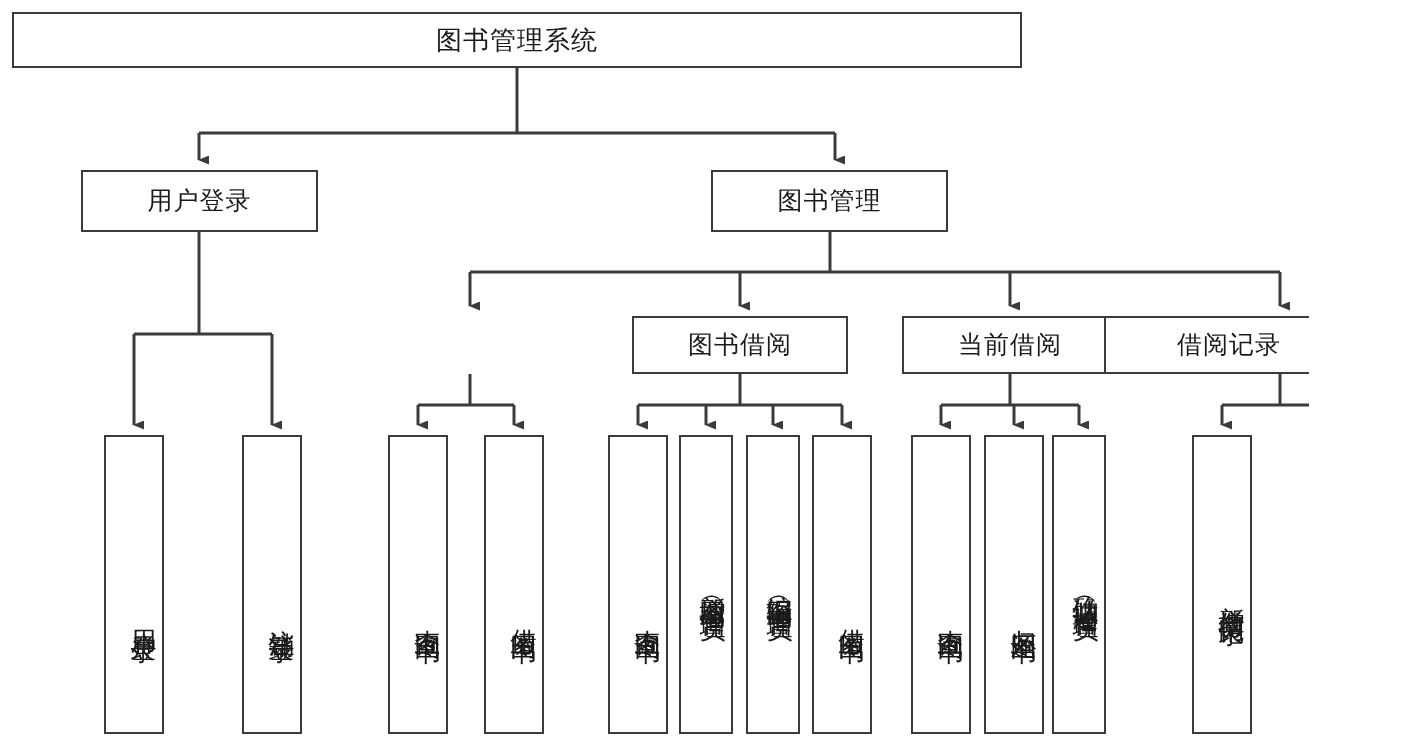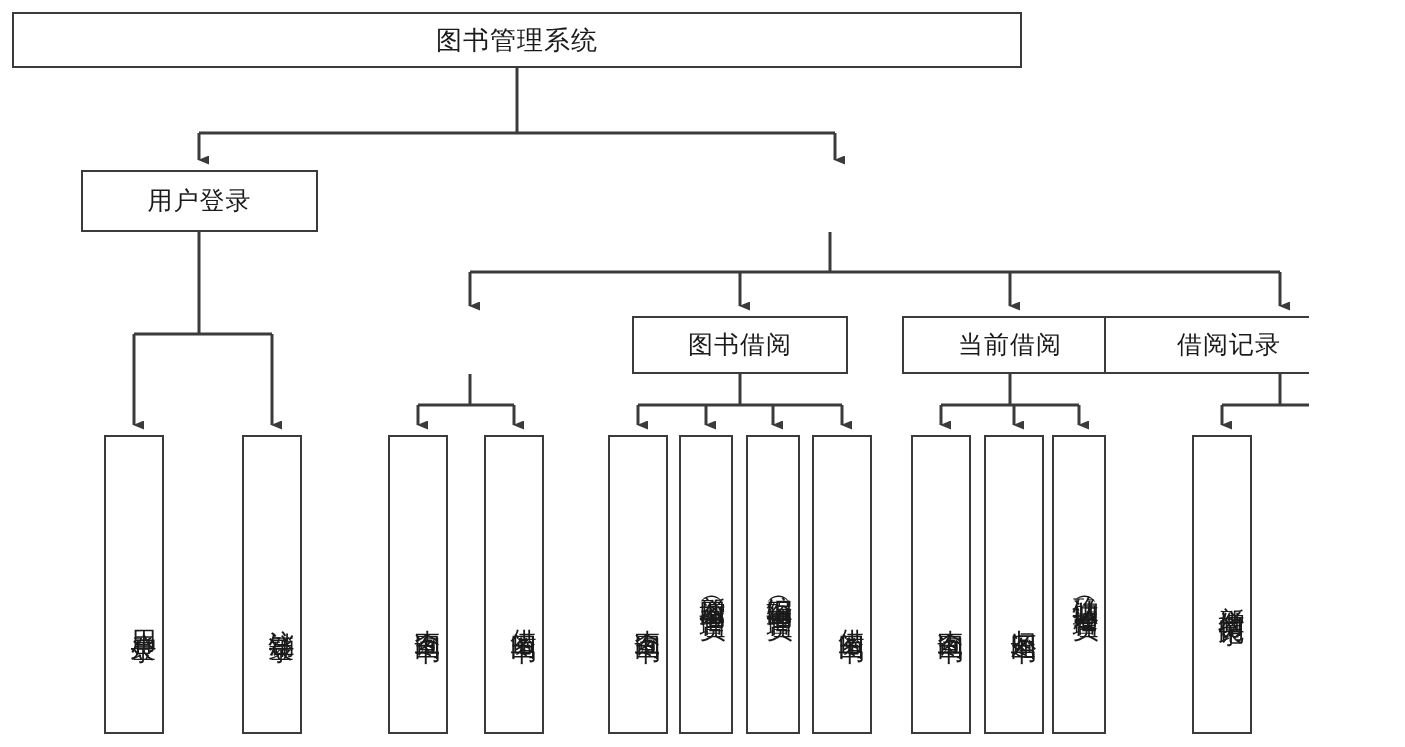--- a/index.html
+++ b/index.html
@@ -119,20 +119,21 @@
       <path d="M1280,374 L1280,405"></path>
       <path d="M1222,405 L1342,405"></path>
       <path d="M1222,405 L1222,425" marker-end="url(#arrowhead)"></path>
       <path d="M1342,405 L1342,425" marker-end="url(#arrowhead)"></path>
     </g>
   </svg>
 
   <div class="node node-h node-root" style="left:12px;top:12px;width:1010px;height:56px;">图书管理系统</div>
 
   <div class="node node-h" style="left:81px;top:170px;width:237px;height:62px;">用户登录</div>
+  <div class="node node-h" style="left:711px;top:170px;width:237px;height:62px;">图书管理</div>
 
   <div class="node node-h" style="left:632px;top:316px;width:216px;height:58px;">图书借阅</div>
   <div class="node node-h" style="left:902px;top:316px;width:216px;height:58px;">当前借阅</div>
   <div class="node node-h" style="left:1104px;top:316px;width:216px;height:58px;padding-left:34px;">借阅记录</div>
 
   <div class="node node-v" style="left:104px;top:435px;width:60px;height:299px;padding-top:60px;">用户登录</div>
   <div class="node node-v" style="left:242px;top:435px;width:60px;height:299px;padding-top:60px;">注销登录</div>
 
   <div class="node node-v" style="left:388px;top:435px;width:60px;height:299px;padding-top:60px;">查询图书</div>
   <div class="node node-v" style="left:484px;top:435px;width:60px;height:299px;padding-top:60px;">借阅图书</div>

